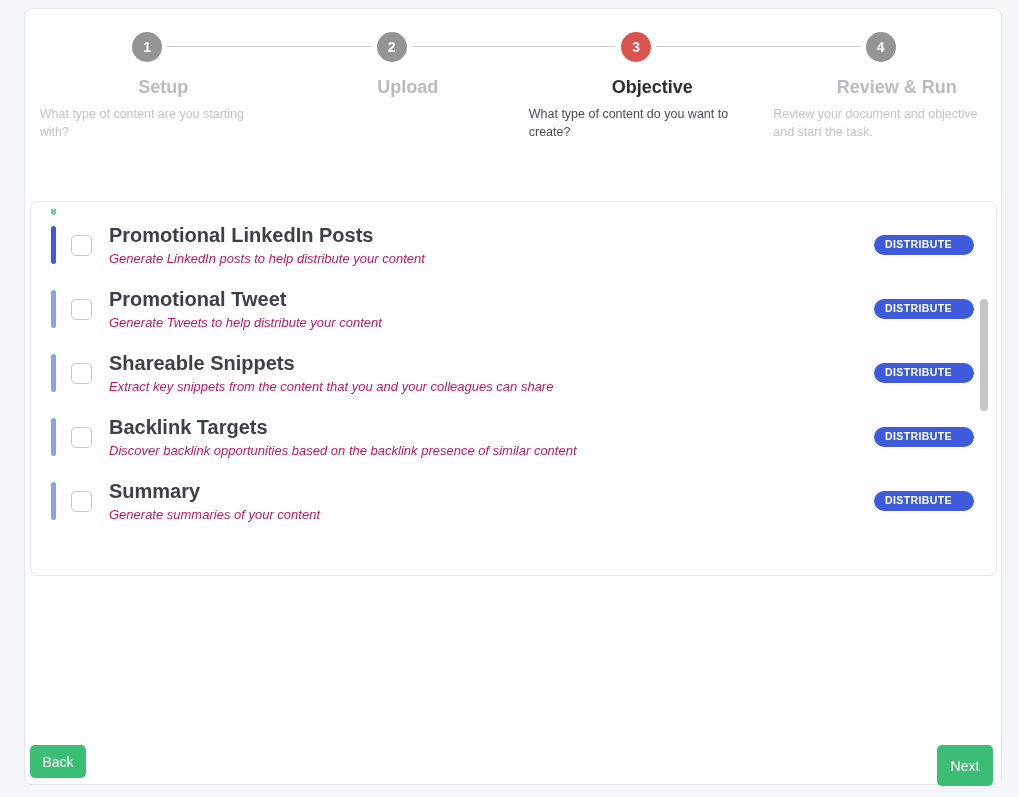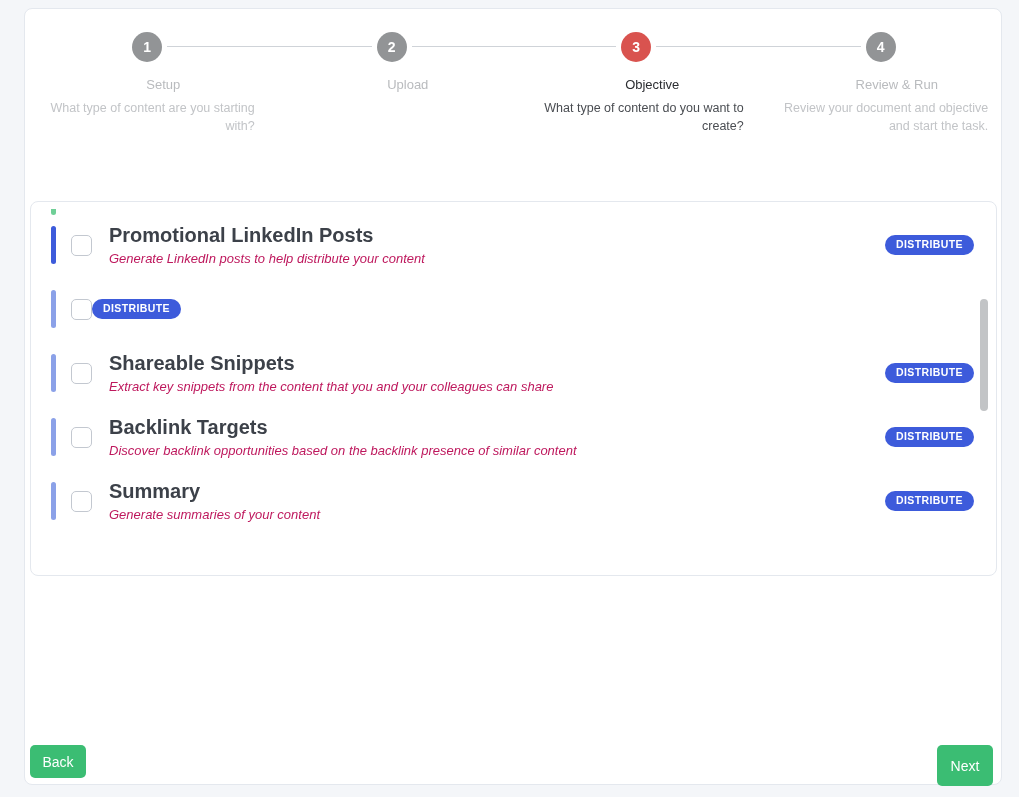--- a/index.html
+++ b/index.html
@@ -77,31 +77,31 @@
     font-weight: bold;
     display: flex;
     align-items: center;
     justify-content: center;
     line-height: 1;
   }
   .circle.active { background: #d9534f; }
 
   .step-title {
     margin-top: 14px;
-    font-size: 13px;
-    font-weight: normal;
+    font-size: 18px;
+    font-weight: bold;
     color: #b9bbbe;
     line-height: 1.2;
     margin-left: 32px;
   }
   .step-desc {
     margin-top: 6px;
     font-size: 12.5px;
     color: #c2c4c7;
-    text-align: right;
+    text-align: left;
     line-height: 1.45;
     width: 215px;
   }
   .step.active .step-title { color: #2b2d31; }
   .step.active .step-desc  { color: #4a4d52; }
 
   
   .list-panel {
     position: absolute;
     left: 5px;
@@ -181,21 +181,21 @@
     margin-top: 1px;
   }
 
   .badge {
     flex: 0 0 auto;
     background: #3d5bdb;
     color: #ffffff;
     font-size: 10.5px;
     font-weight: bold;
     letter-spacing: 0.4px;
-    padding: 4px 11px 4px 11px;
+    padding: 4px 22px 4px 11px;
     border-radius: 10px;
     line-height: 1.1;
     white-space: nowrap;
   }
 
   
   .scrollbar-track {
     position: absolute;
     right: 8px;
     top: 0;
@@ -285,20 +285,24 @@
           <div class="row-text">
             <div class="row-title">Promotional LinkedIn Posts</div>
             <div class="row-desc">Generate LinkedIn posts to help distribute your content</div>
           </div>
           <div class="badge">DISTRIBUTE</div>
         </div>
 
         <div class="row">
           <div class="accent"></div>
           <div class="checkbox"></div>
+          <div class="row-text">
+            <div class="row-title">Promotional Tweet</div>
+            <div class="row-desc">Generate Tweets to help distribute your content</div>
+          </div>
           <div class="badge">DISTRIBUTE</div>
         </div>
 
         <div class="row">
           <div class="accent"></div>
           <div class="checkbox"></div>
           <div class="row-text">
             <div class="row-title">Shareable Snippets</div>
             <div class="row-desc">Extract key snippets from the content that you and your colleagues can share</div>
           </div>

